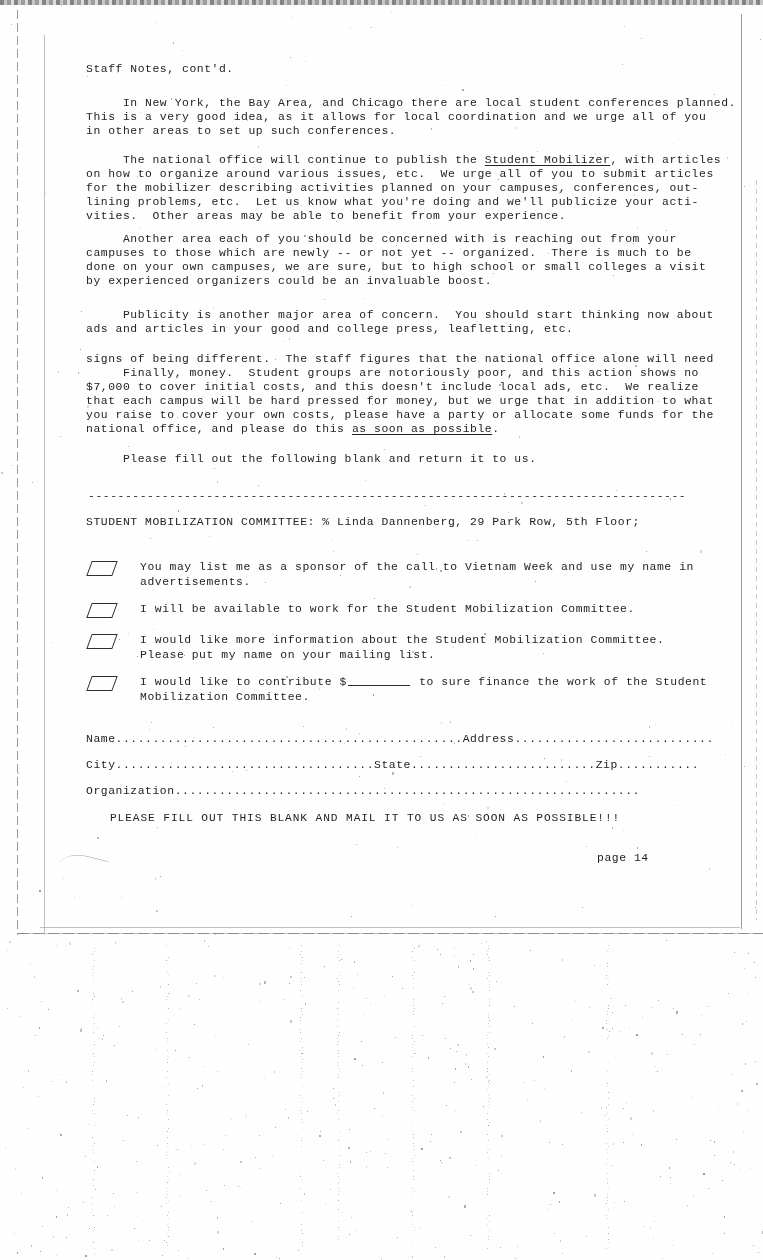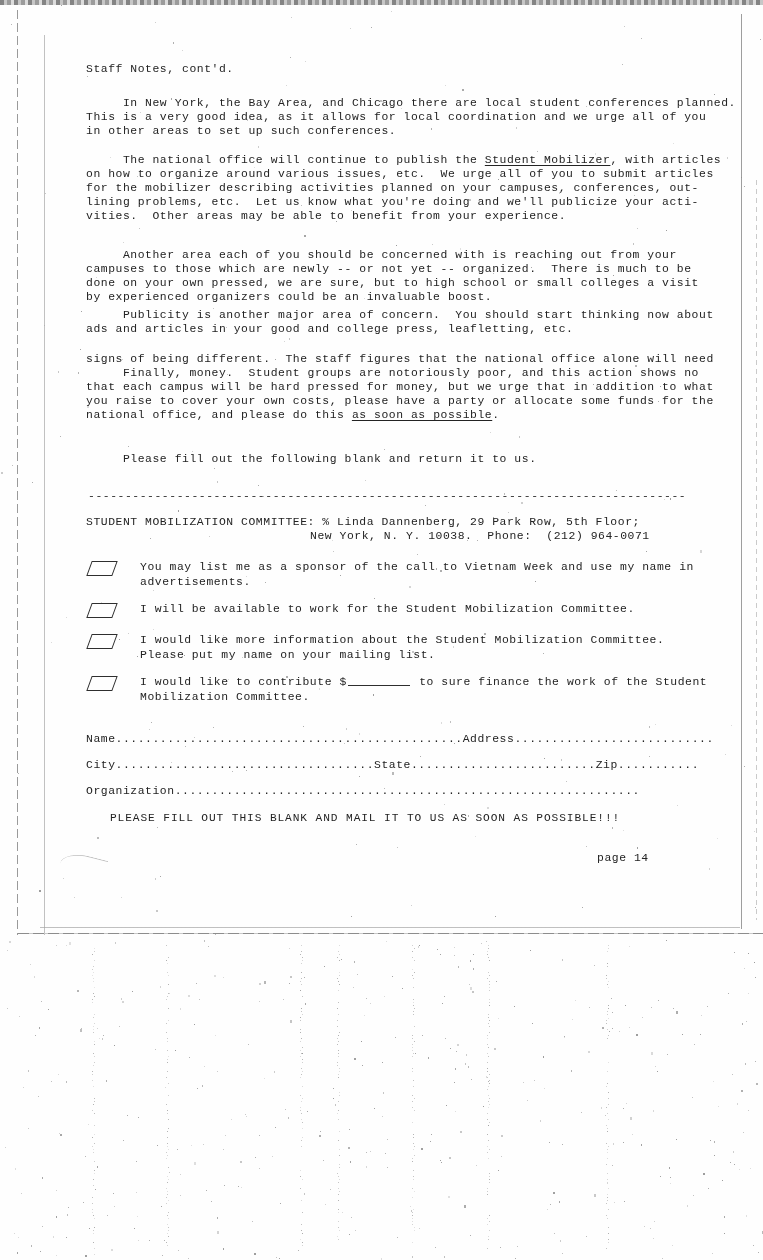--- a/index.html
+++ b/index.html
@@ -117,21 +117,21 @@
     letter-spacing: 0.55px;
     color: #232323;
   }
   .doc-title { left: 86px; top: 62px; }
 
   .para { position: absolute; left: 86px; }
   .para .line { position: static; display: block; }
 
   .para-1 { top: 96px; }
   .para-2 { top: 153px; }
-  .para-3 { top: 248px; }
+  .para-3 { top: 232px; }
   .para-4 { top: 308px; }
   .para-5 { top: 352px; }
   .para-6 { top: 452px; }
 
   .u { text-decoration: underline; text-underline-offset: 2px; }
 
   .divider-dashes {
     position: absolute;
     left: 88px; top: 490px;
     white-space: pre;
@@ -1250,46 +1250,46 @@
     <span class="line"><span>     The national office will continue to publish the </span><span class="u">Student Mobilizer</span><span>, with articles</span></span>
     <span class="line">on how to organize around various issues, etc.  We urge all of you to submit articles</span>
     <span class="line">for the mobilizer describing activities planned on your campuses, conferences, out-</span>
     <span class="line">lining problems, etc.  Let us know what you're doing and we'll publicize your acti-</span>
     <span class="line">vities.  Other areas may be able to benefit from your experience.</span>
   </div>
 
   <div class="para para-3">
     <span class="line">     Another area each of you should be concerned with is reaching out from your</span>
     <span class="line">campuses to those which are newly -- or not yet -- organized.  There is much to be</span>
-    <span class="line">done on your own pressed, we are sure, but to high school or small colleges a visit</span>
+    <span class="line">done on your own campuses, we are sure, but to high school or small colleges a visit</span>
     <span class="line">by experienced organizers could be an invaluable boost.</span>
   </div>
 
   <div class="para para-4">
     <span class="line">     Publicity is another major area of concern.  You should start thinking now about</span>
     <span class="line">ads and articles in your good and college press, leafletting, etc.</span>
   </div>
 
   <div class="para para-5">
     <span class="line">signs of being different.  The staff figures that the national office alone will need</span>
     <span class="line">     Finally, money.  Student groups are notoriously poor, and this action shows no</span>
+    <span class="line">$7,000 to cover initial costs, and this doesn't include local ads, etc.  We realize</span>
     <span class="line">that each campus will be hard pressed for money, but we urge that in addition to what</span>
     <span class="line">you raise to cover your own costs, please have a party or allocate some funds for the</span>
     <span class="line"><span>national office, and please do this </span><span class="u">as soon as possible</span><span>.</span></span>
   </div>
 
   <div class="para para-6">
     <span class="line">     Please fill out the following blank and return it to us.</span>
   </div>
 
   <div class="divider-dashes">---------------------------------------------------------------------------------</div>
 
   <div class="address-block">
     <span class="line">STUDENT MOBILIZATION COMMITTEE: % Linda Dannenberg, 29 Park Row, 5th Floor;</span>
-    <span class="line addr-line-2">New York, N. Y. 10038.  Phone:  (212) 964-0071</span>
   </div>
 
   <div class="form-items">
 
     <div class="form-item">
       <span class="checkbox-glyph"></span>
       <span class="form-item-text"><span>You may list me as a sponsor of the call to Vietnam Week and use my name in</span>
 <span>advertisements.</span></span>
     </div>
 

